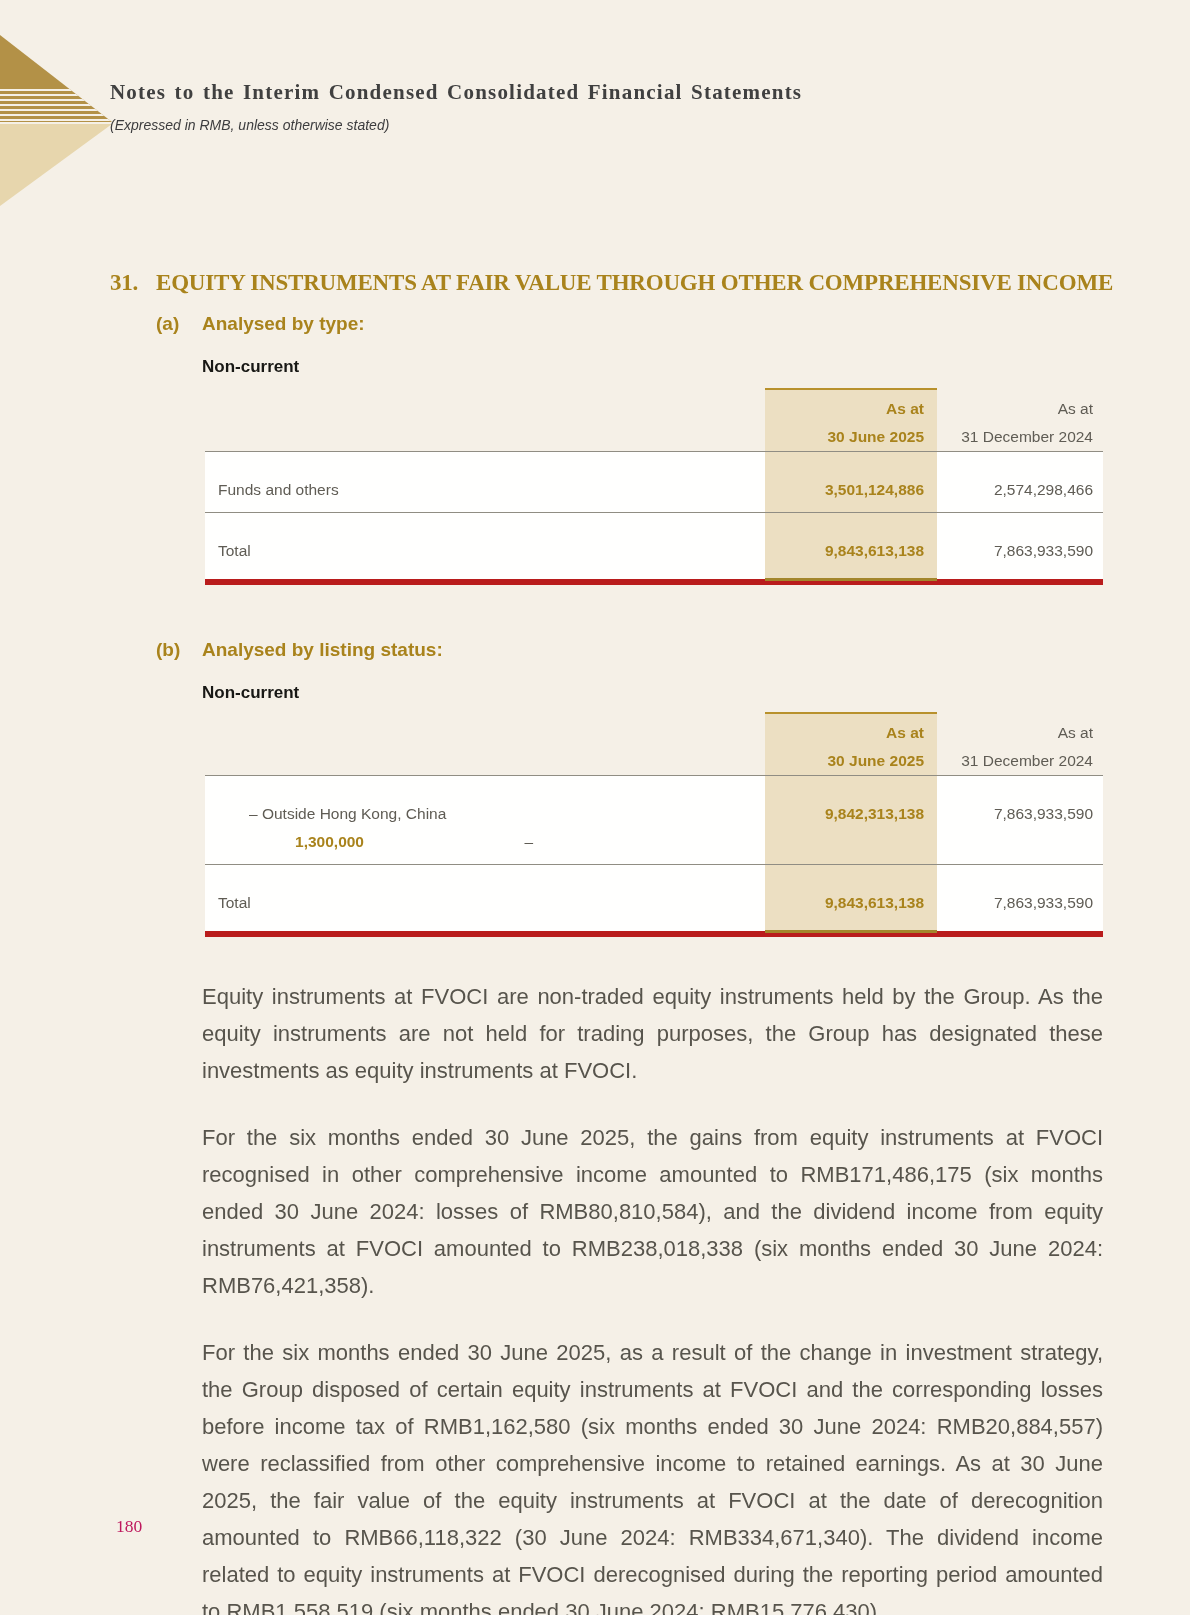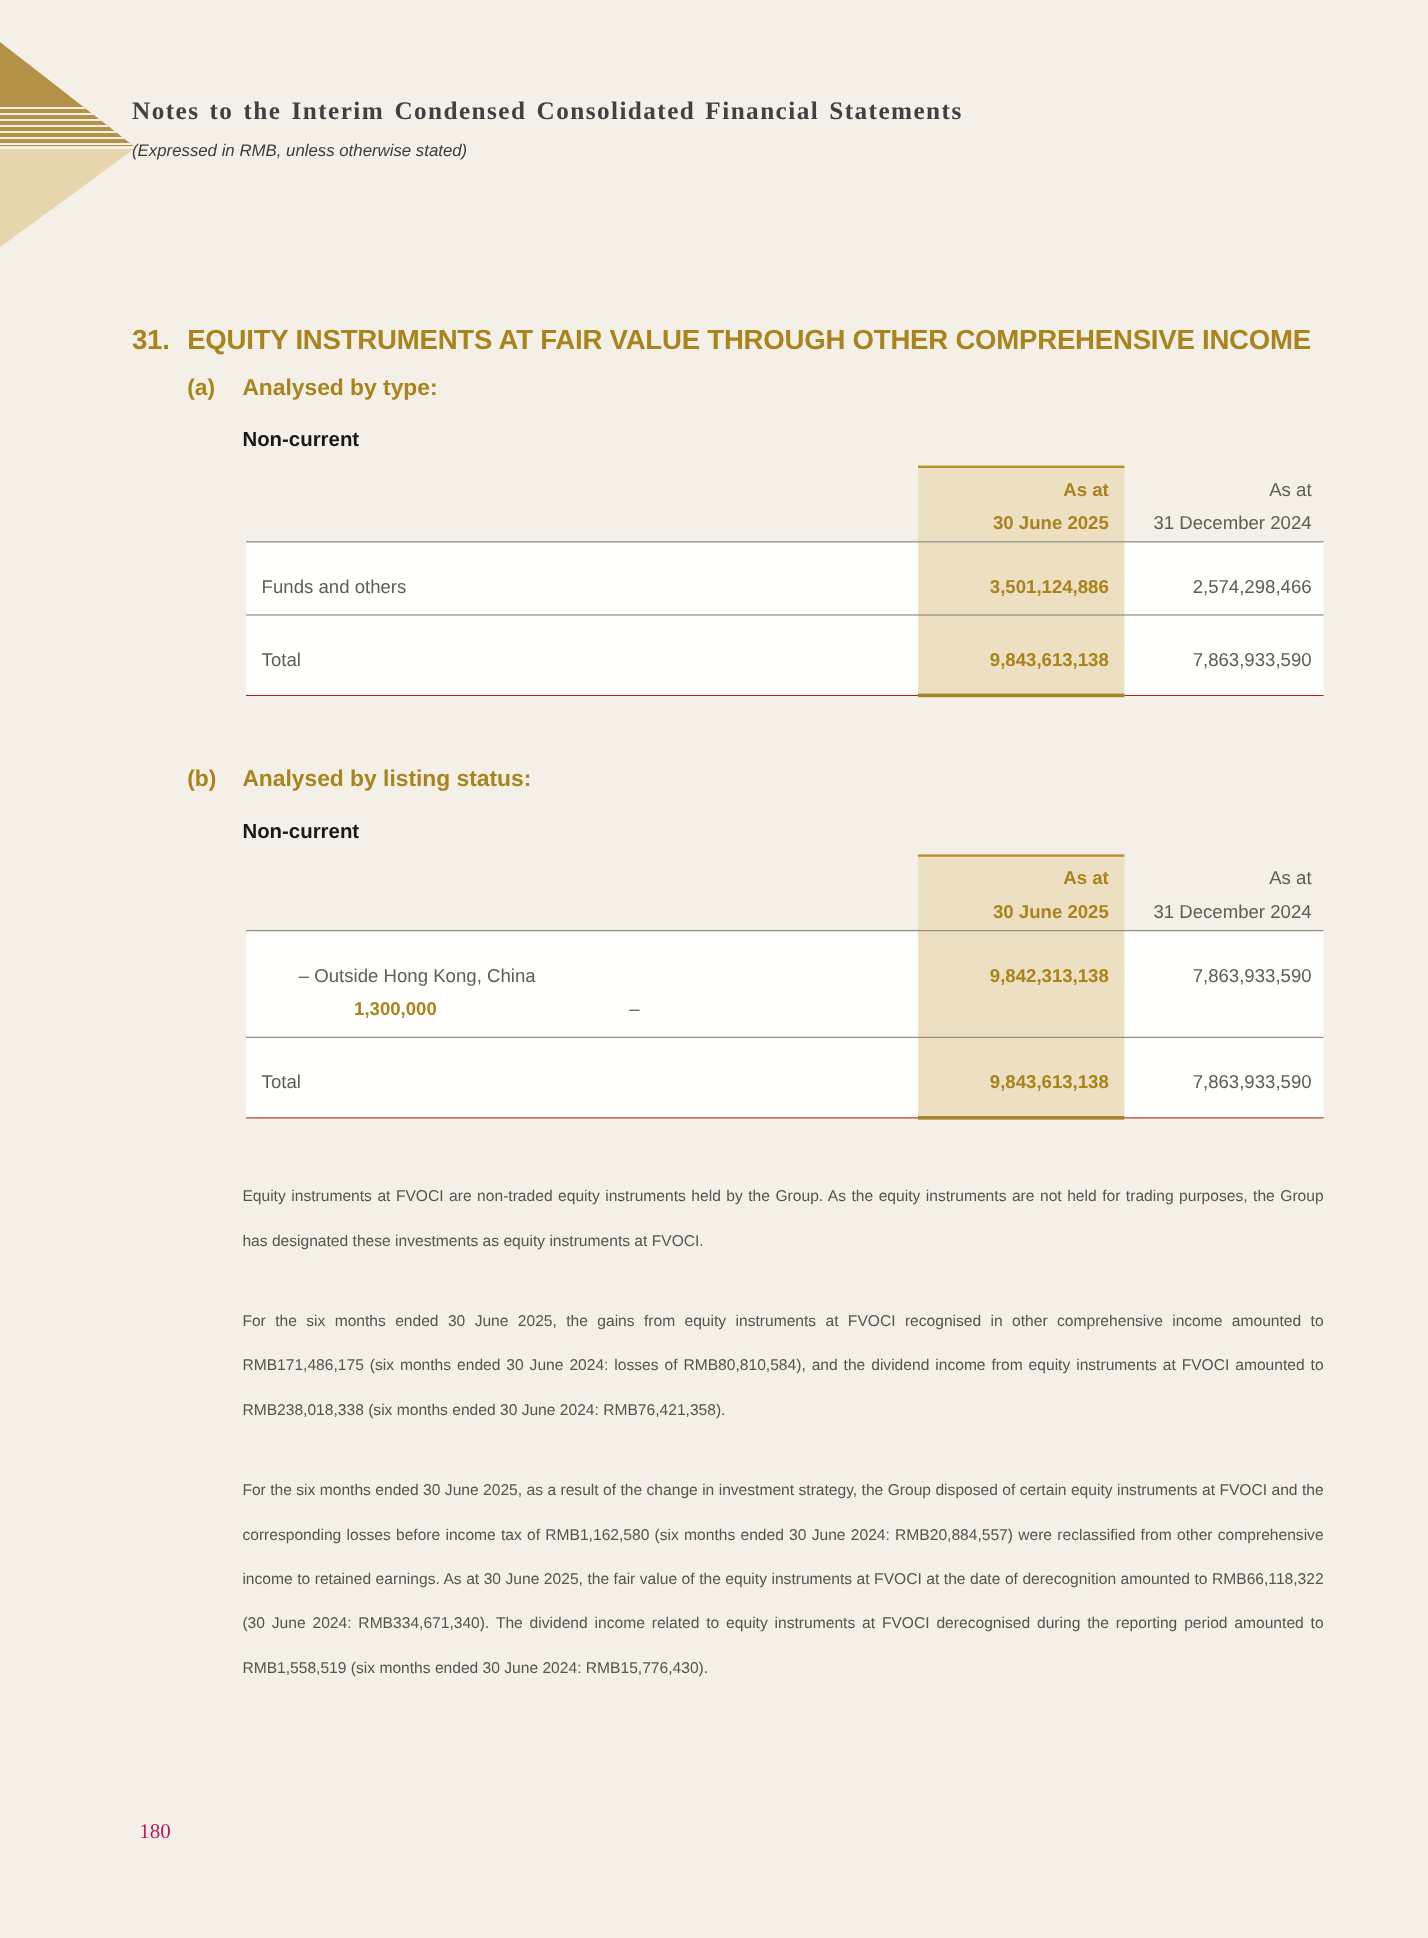--- a/index.html
+++ b/index.html
@@ -31,37 +31,37 @@
   .doc-title {
     font-family:"Liberation Serif", serif;
     font-size:21px; font-weight:600; letter-spacing:1.2px; word-spacing:2px;
     color:#404040;
   }
   .doc-subtitle {
     margin-top:12px; font-style:italic; font-size:14px; color:#3c3c3e;
   }
   .section-heading {
     position:absolute; left:110px; top:270px; width:1010px;
-    display:flex; font-weight:bold; font-size:23px; letter-spacing:-0.2px; color:#a9831c;
+    display:flex; font-weight:bold; font-size:23px; letter-spacing:-0.2px; color:#a9831c;font-family:Liberation Serif, serif;
   }
   .section-heading .sec-num { width:46px; flex:none; }
   .sub-heading {
     position:absolute; left:156px; width:900px;
     display:flex; font-weight:bold; font-size:19px; color:#a9831c;
   }
   .sub-heading .sub-letter { width:46px; flex:none; }
   .noncurrent {
     position:absolute; left:202px; font-weight:bold; font-size:17px; color:#181815;
   }
 
   
   .fin-table {
     position:absolute; left:205px; width:898px;
     font-size:15.5px; color:#5f5c54;
-    border-bottom:1px solid #b91c1c;
+    border-bottom:6px solid #b91c1c;
   }
   .hl-col {
     position:absolute; left:560px; width:172px; top:0; bottom:-2px;
     background:#ecdfc2;
     border-top:2px solid #b8912c;
     border-bottom:3px solid #a3862b;
     z-index:1;
   }
   .t-header { position:relative; z-index:2; padding-top:7px; }
   .t-body   { background:#fffffe; padding-bottom:14px; }
@@ -71,21 +71,21 @@
   .tcur  { width:172px; flex:none; text-align:right; padding-right:13px; font-weight:bold; color:#a9831c; }
   .tprior{ width:166px; flex:none; text-align:right; padding-right:10px; }
   .t-header .tcur { color:#a9831c; }
   .rule { position:relative; z-index:2; border-top:1px solid #908d83; }
   .spacer24 { height:24px; }
   .gap8 { height:8px; }
 
   
   .notes { position:absolute; left:202px; top:978px; width:901px; }
   .notes p {
-    font-size:13px; line-height:37px; text-align:justify; color:#57544c;
+    font-size:22px; line-height:37px; text-align:justify; color:#57544c;
   }
   .notes p + p { margin-top:30px; }
 
   
   .page-number {
     position:absolute; left:116px; top:1516px;
     font-family:"Liberation Serif", serif; font-size:17.5px; color:#be185d;
   }
 </style>
 </head>

